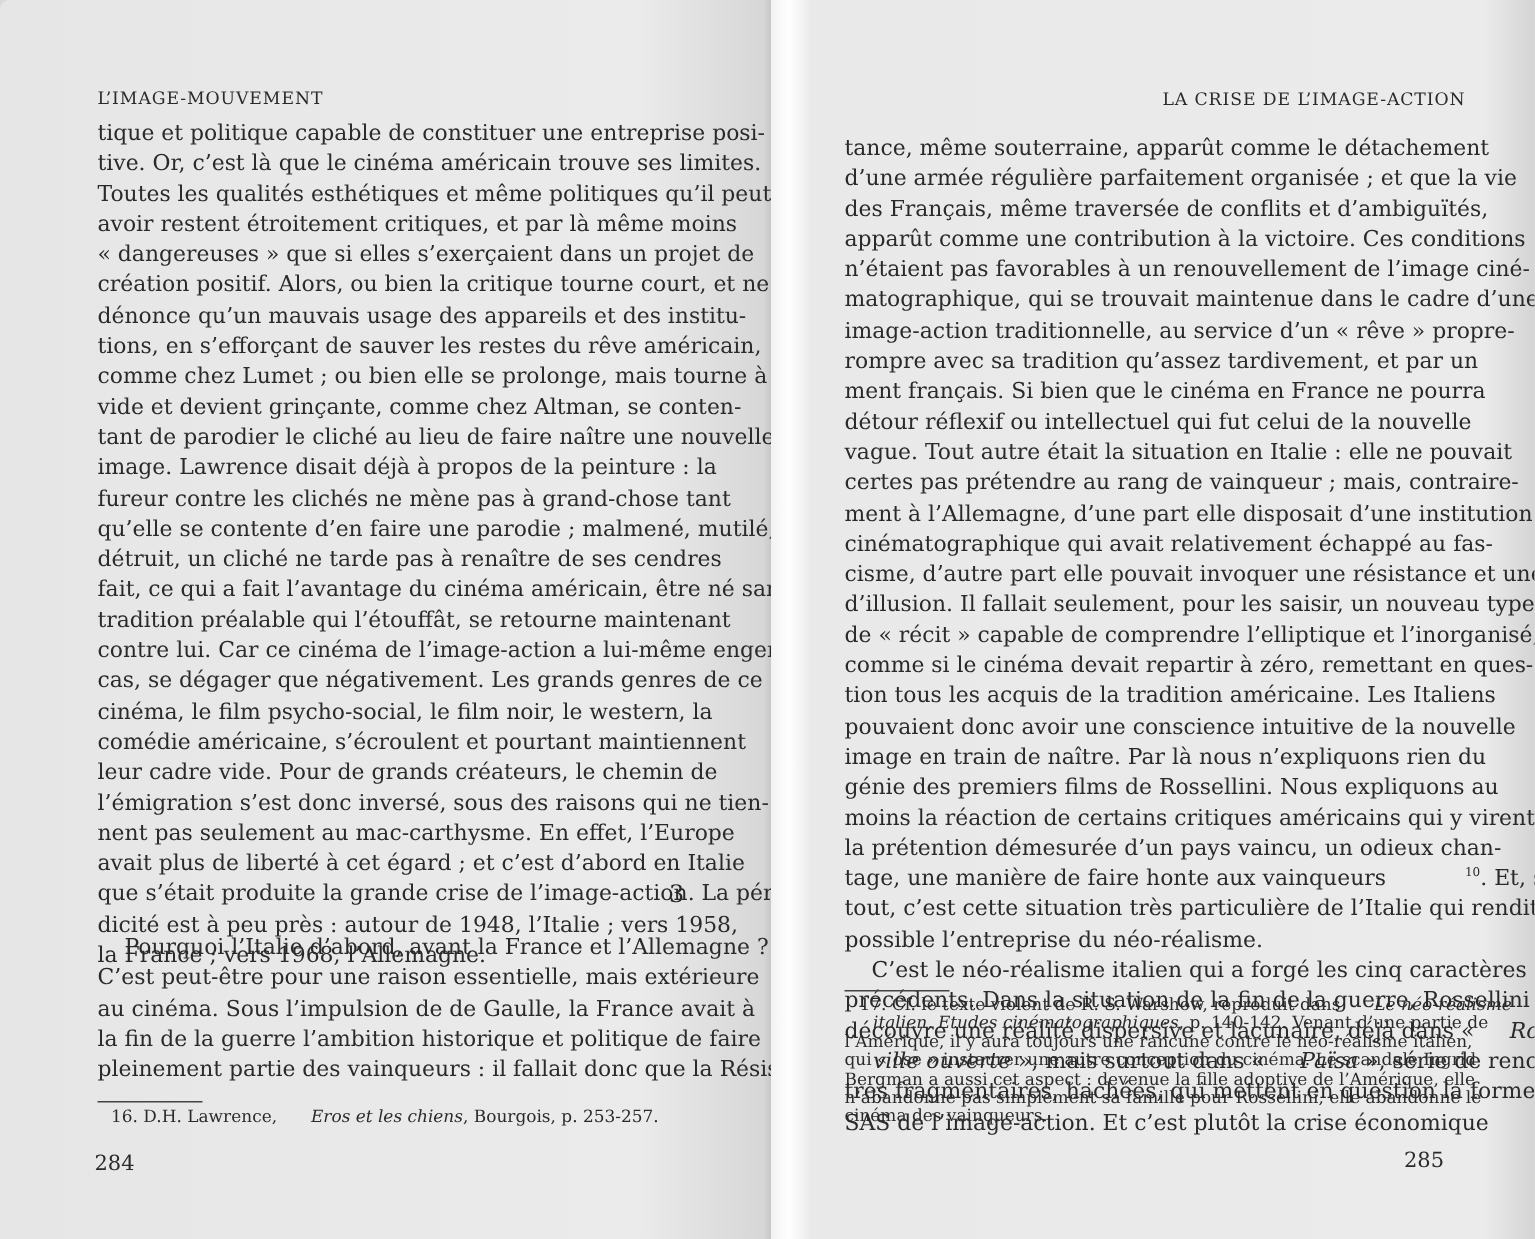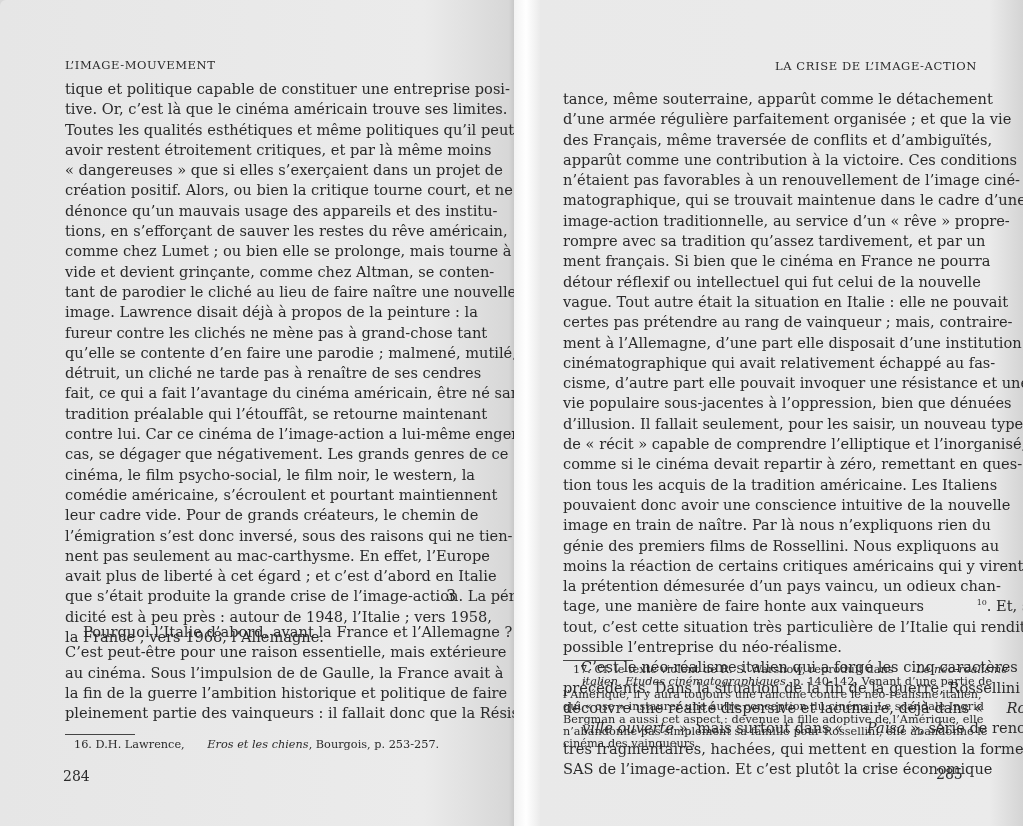--- a/index.html
+++ b/index.html
@@ -142,21 +142,20 @@
         <span class="line"><span>matographique, qui se trouvait maintenue dans le cadre d’une</span></span>
         <span class="line"><span>image-action traditionnelle, au service d’un « rêve » propre-</span></span>
         <span class="line"><span>rompre avec sa tradition qu’assez tardivement, et par un</span></span>
         <span class="line"><span>ment français. Si bien que le cinéma en France ne pourra</span></span>
         <span class="line"><span>détour réflexif ou intellectuel qui fut celui de la nouvelle</span></span>
         <span class="line"><span>vague. Tout autre était la situation en Italie : elle ne pouvait</span></span>
         <span class="line"><span>certes pas prétendre au rang de vainqueur ; mais, contraire-</span></span>
         <span class="line"><span>ment à l’Allemagne, d’une part elle disposait d’une institution</span></span>
         <span class="line"><span>cinématographique qui avait relativement échappé au fas-</span></span>
         <span class="line"><span>cisme, d’autre part elle pouvait invoquer une résistance et une</span></span>
-        <span class="line"><span>vie populaire sous-jacentes à l’oppression, bien que dénuées</span></span>
         <span class="line"><span>d’illusion. Il fallait seulement, pour les saisir, un nouveau type</span></span>
         <span class="line"><span>de « récit » capable de comprendre l’elliptique et l’inorganisé,</span></span>
         <span class="line"><span>comme si le cinéma devait repartir à zéro, remettant en ques-</span></span>
         <span class="line"><span>tion tous les acquis de la tradition américaine. Les Italiens</span></span>
         <span class="line"><span>pouvaient donc avoir une conscience intuitive de la nouvelle</span></span>
         <span class="line"><span>image en train de naître. Par là nous n’expliquons rien du</span></span>
         <span class="line"><span>génie des premiers films de Rossellini. Nous expliquons au</span></span>
         <span class="line"><span>moins la réaction de certains critiques américains qui y virent</span></span>
         <span class="line"><span>la prétention démesurée d’un pays vaincu, un odieux chan-</span></span>
         <span class="line"><span>tage, une manière de faire honte aux vainqueurs</span>&nbsp;<sup>10</sup><span>. Et, sur-</span></span>

